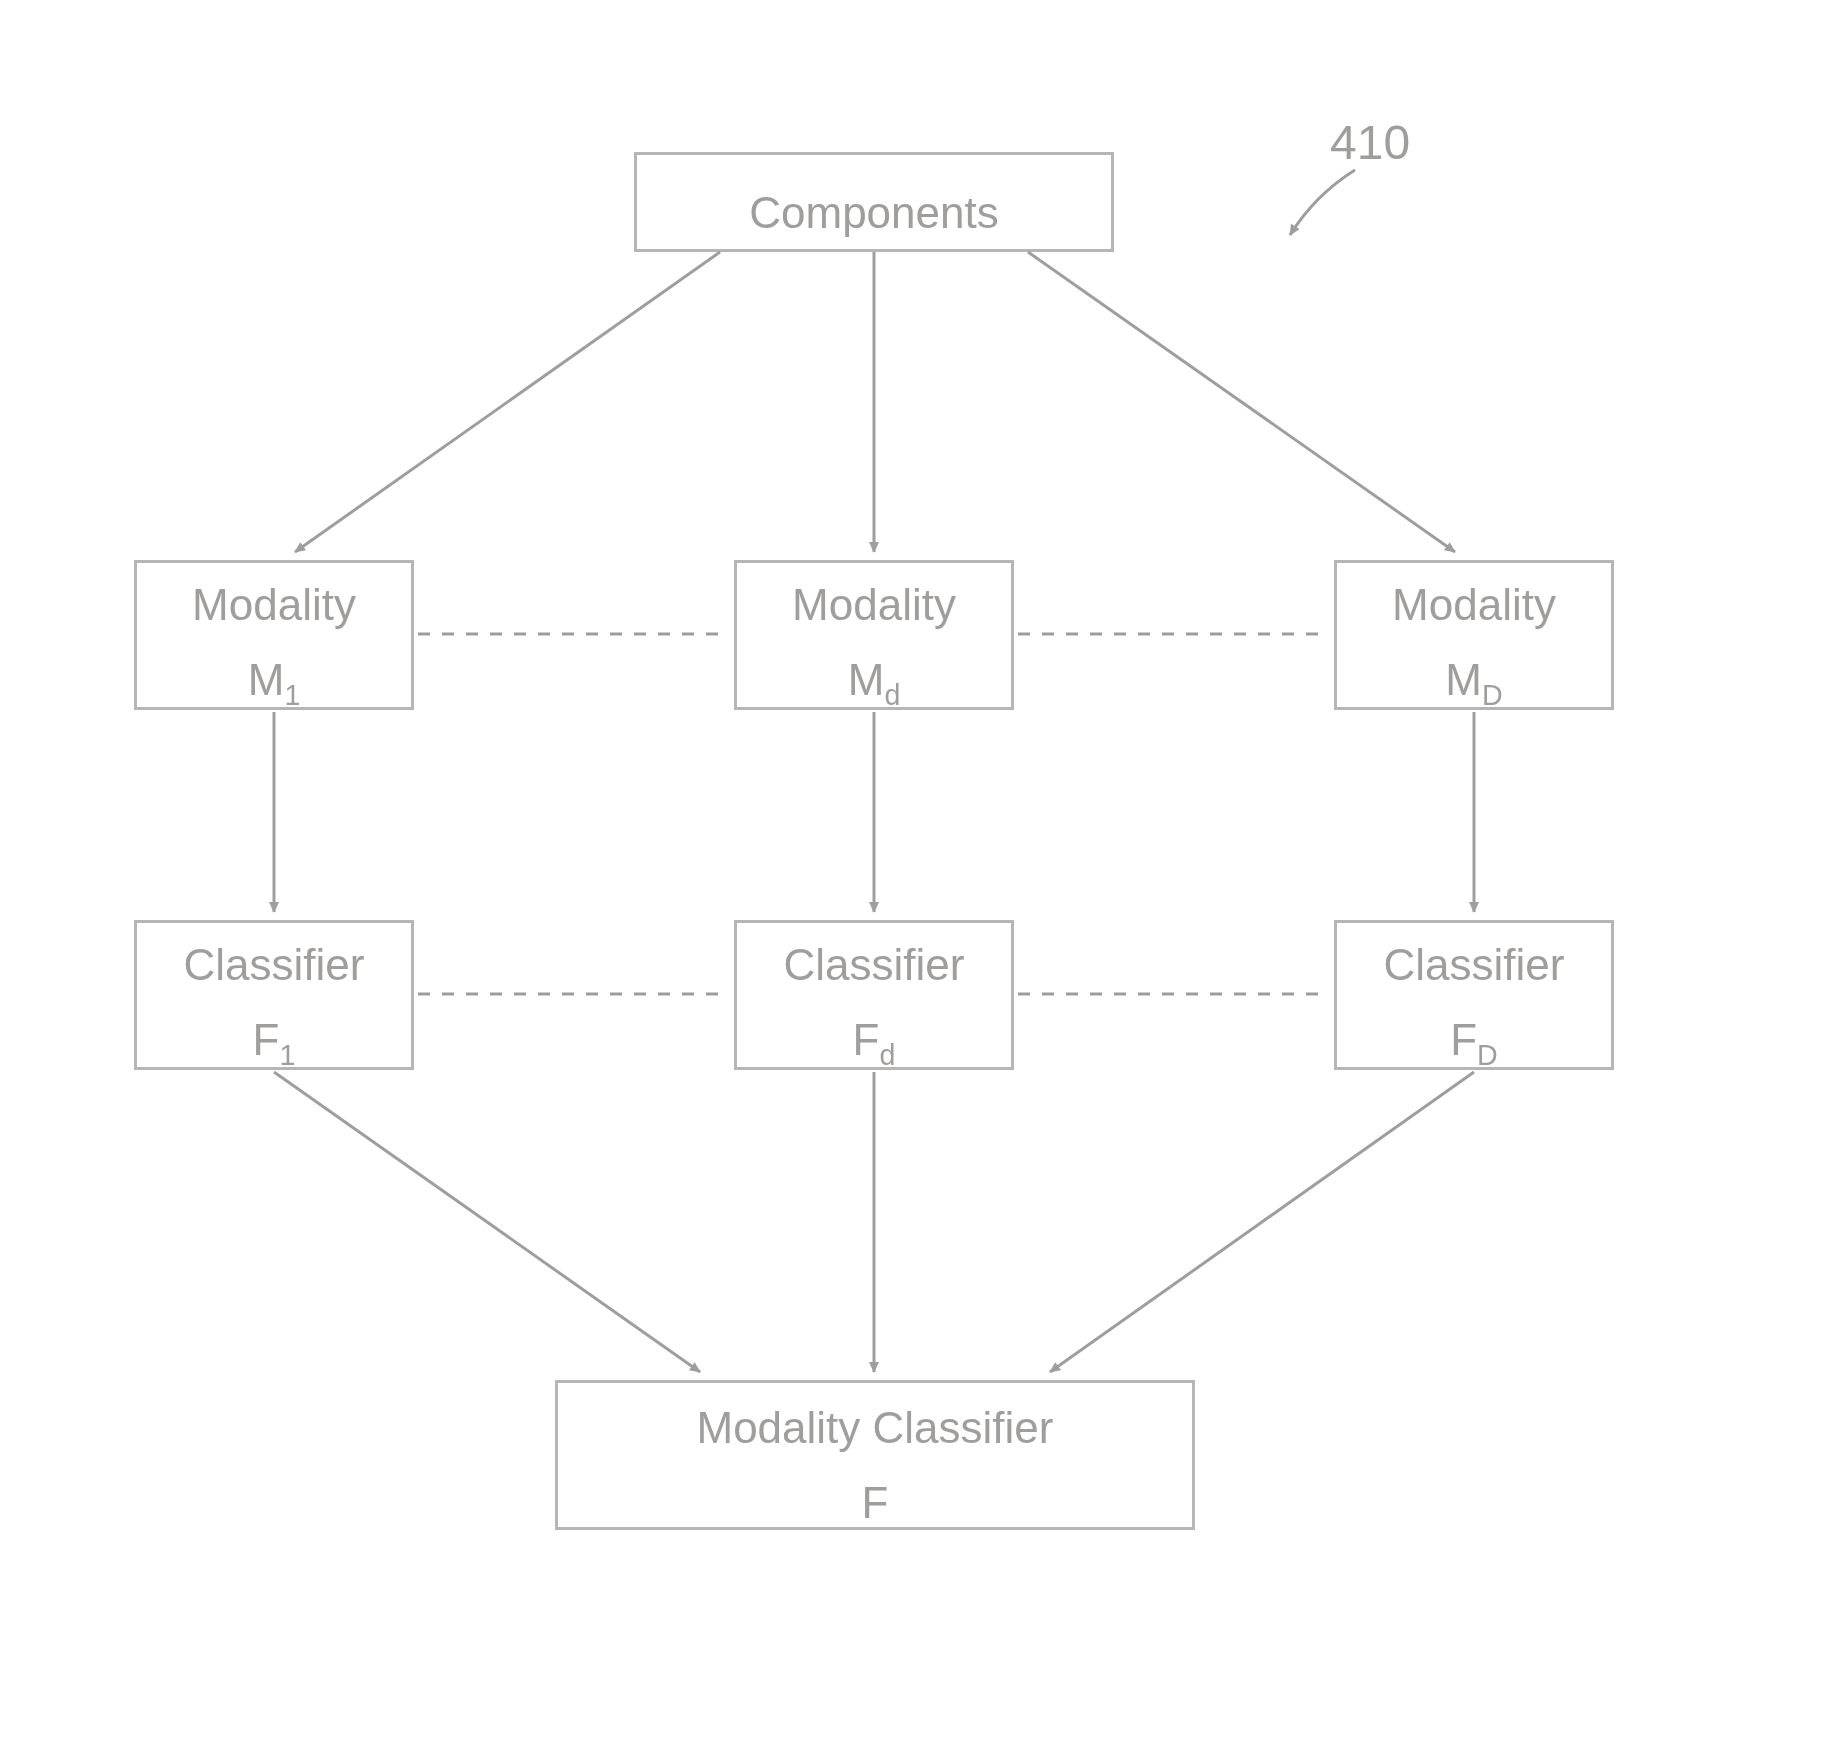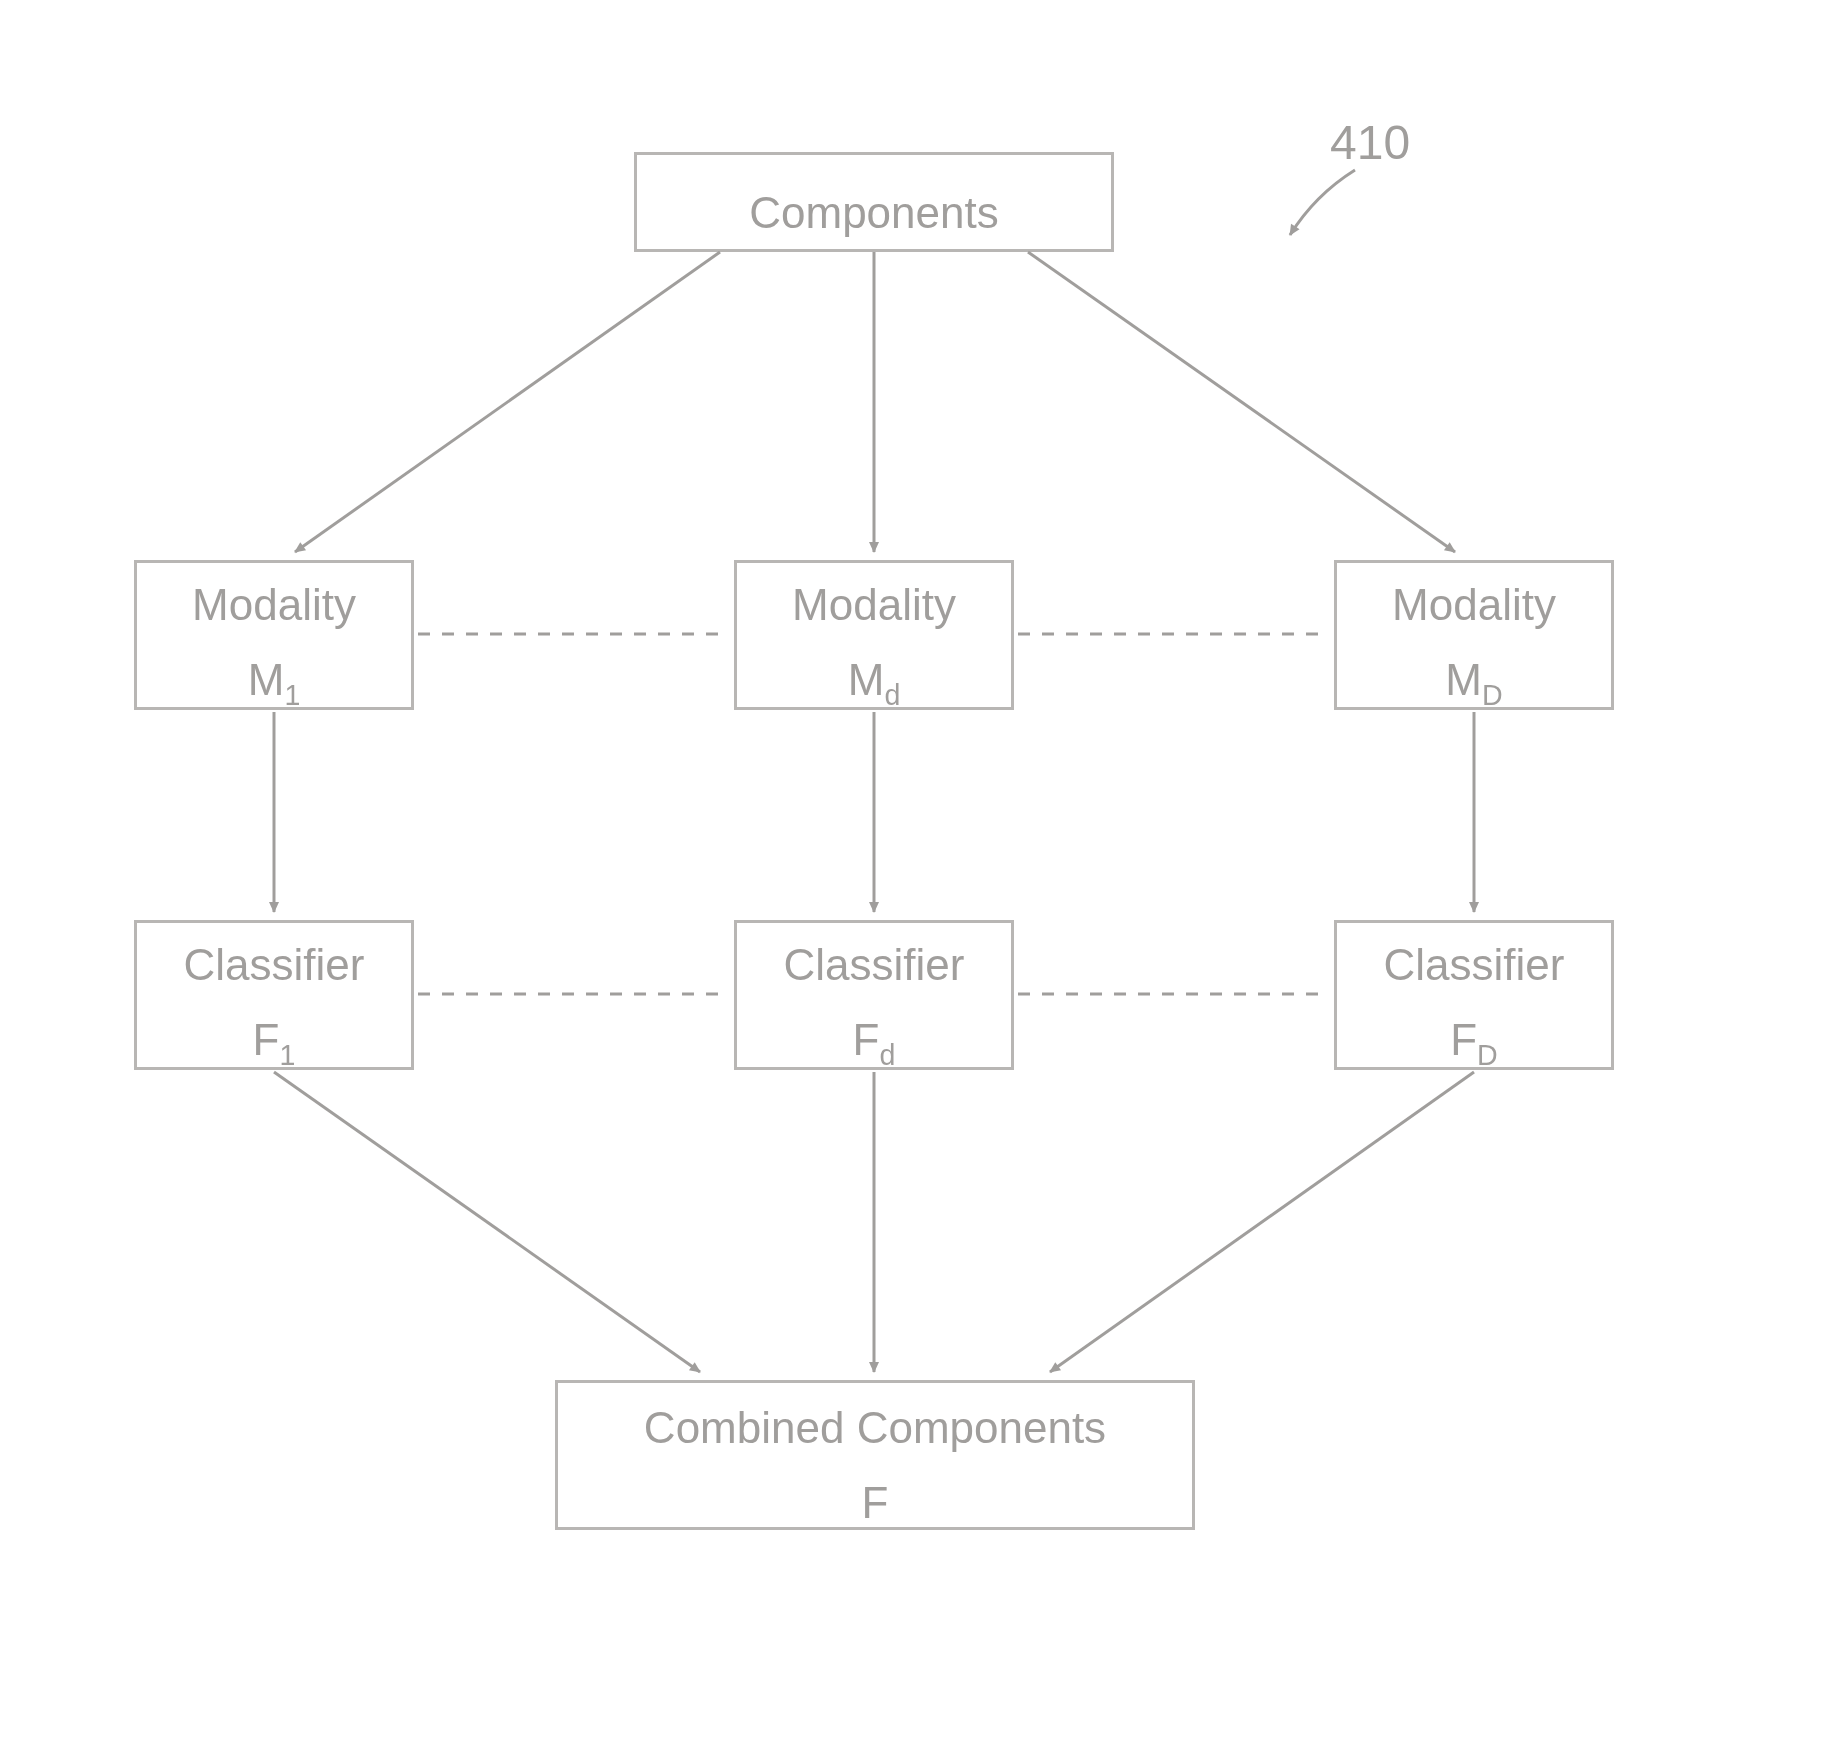--- a/index.html
+++ b/index.html
@@ -87,21 +87,21 @@
 </div>
 
 <div class="box" style="left:1334px; top:920px; width:280px; height:150px;">
   <span class="line">Classifier</span>
   <span class="line">
     <span>F</span><span class="sub">D</span>
   </span>
 </div>
 
 <div class="box" style="left:555px; top:1380px; width:640px; height:150px;">
-  <span class="line">Combined Components</span>
+  <span class="line">Modality Classifier</span>
   <span class="line">F</span>
 </div>
 
 <svg class="overlay" viewBox="0 0 1822 1753">
   <defs>
     <marker id="ah" markerWidth="14" markerHeight="14" refX="11" refY="6" orient="auto" markerUnits="userSpaceOnUse">
       <path d="M1,1 L12,6 L1,11 Z" fill="#a09e9c"></path>
     </marker>
   </defs>
 

